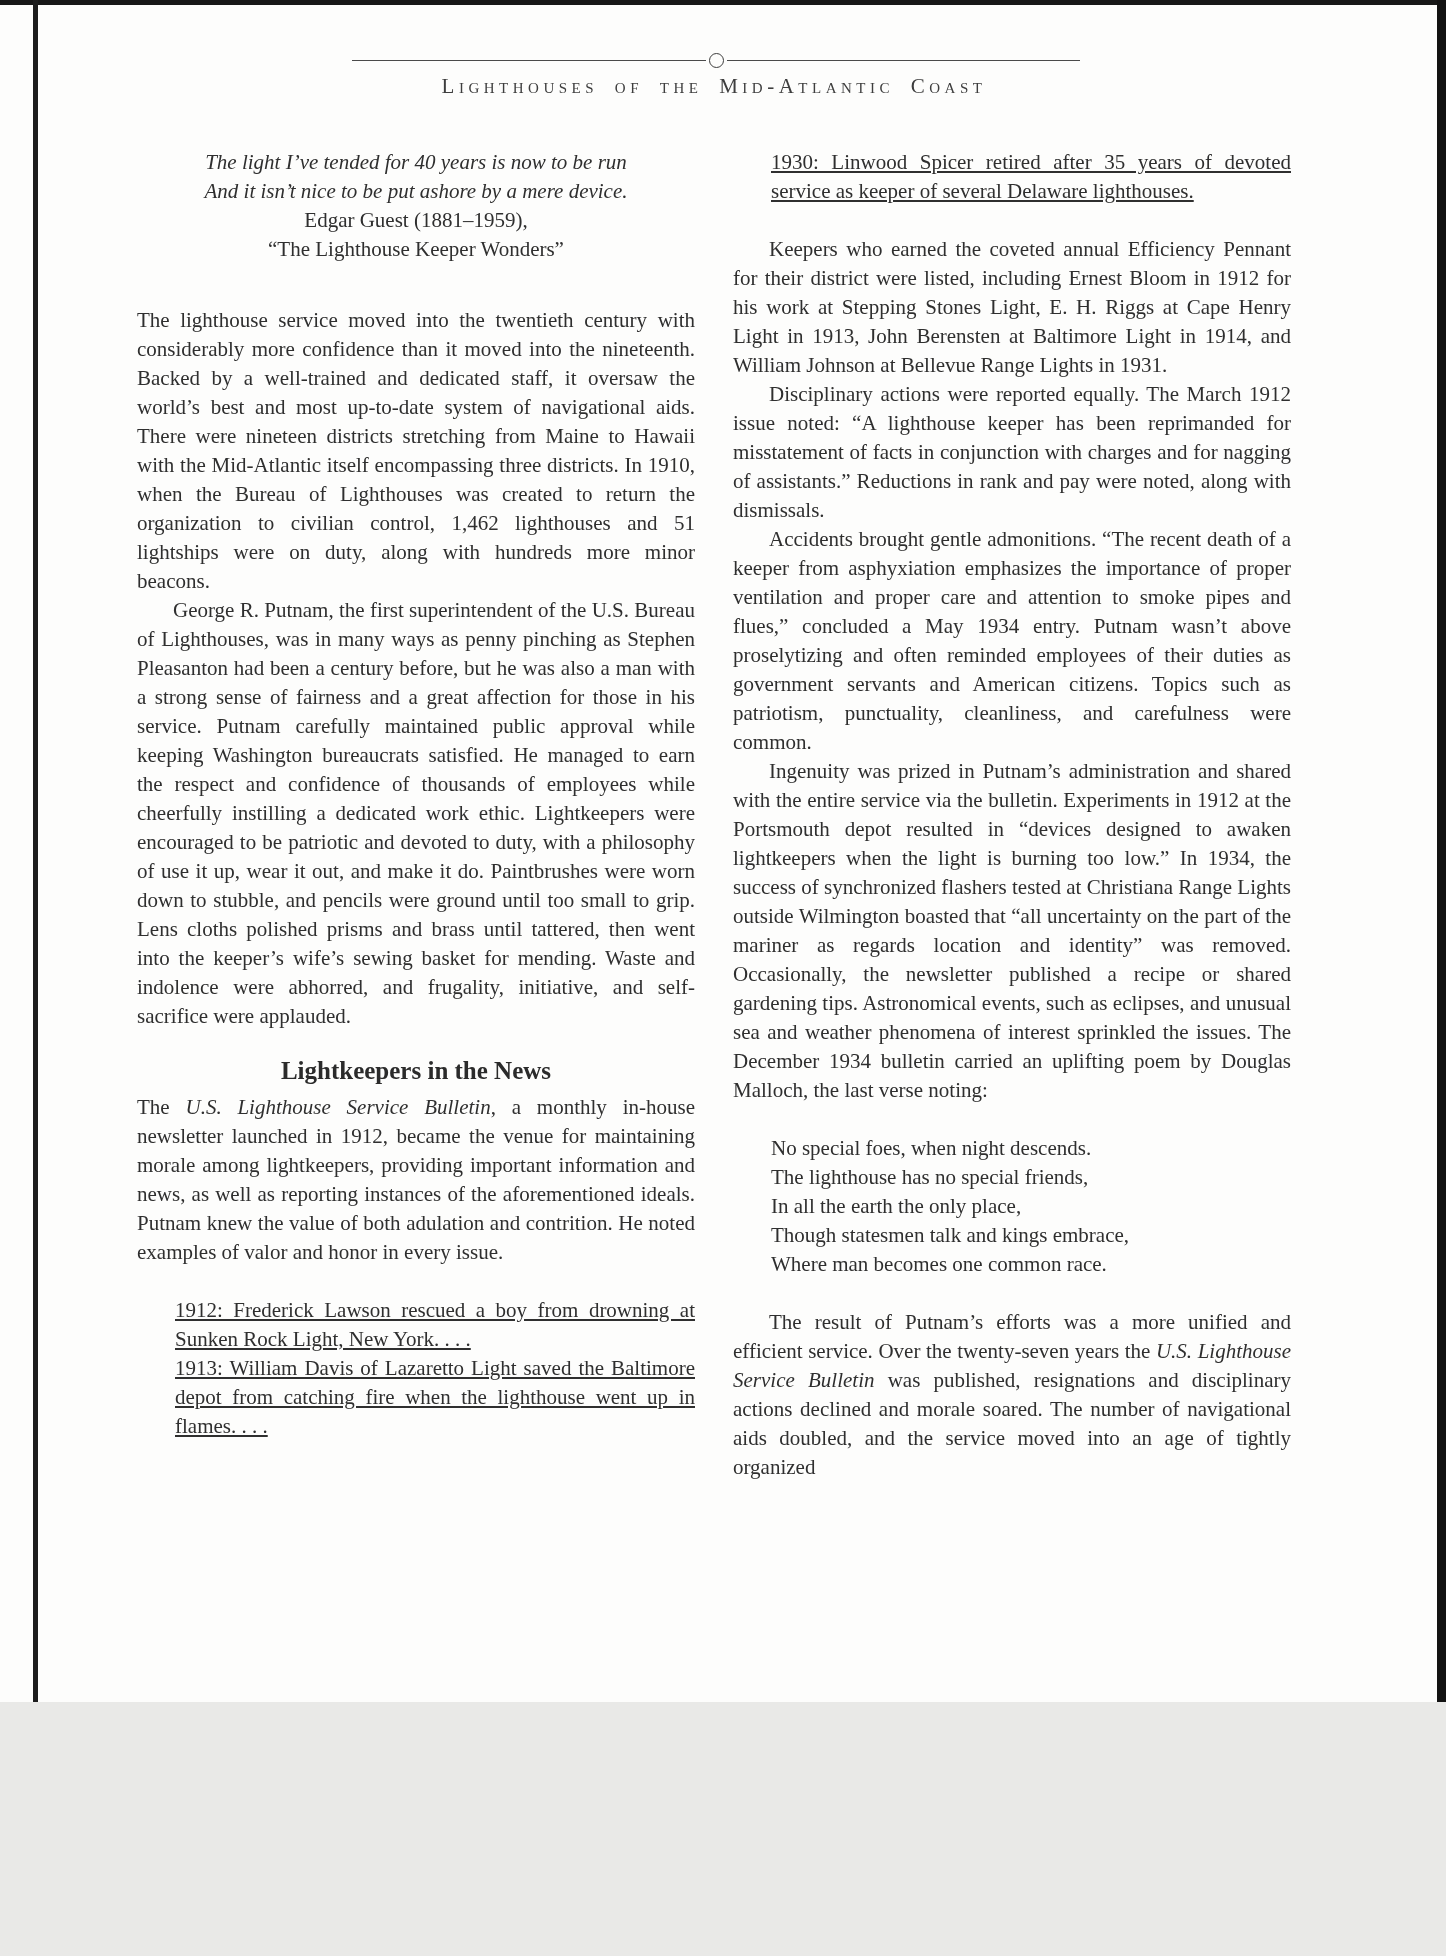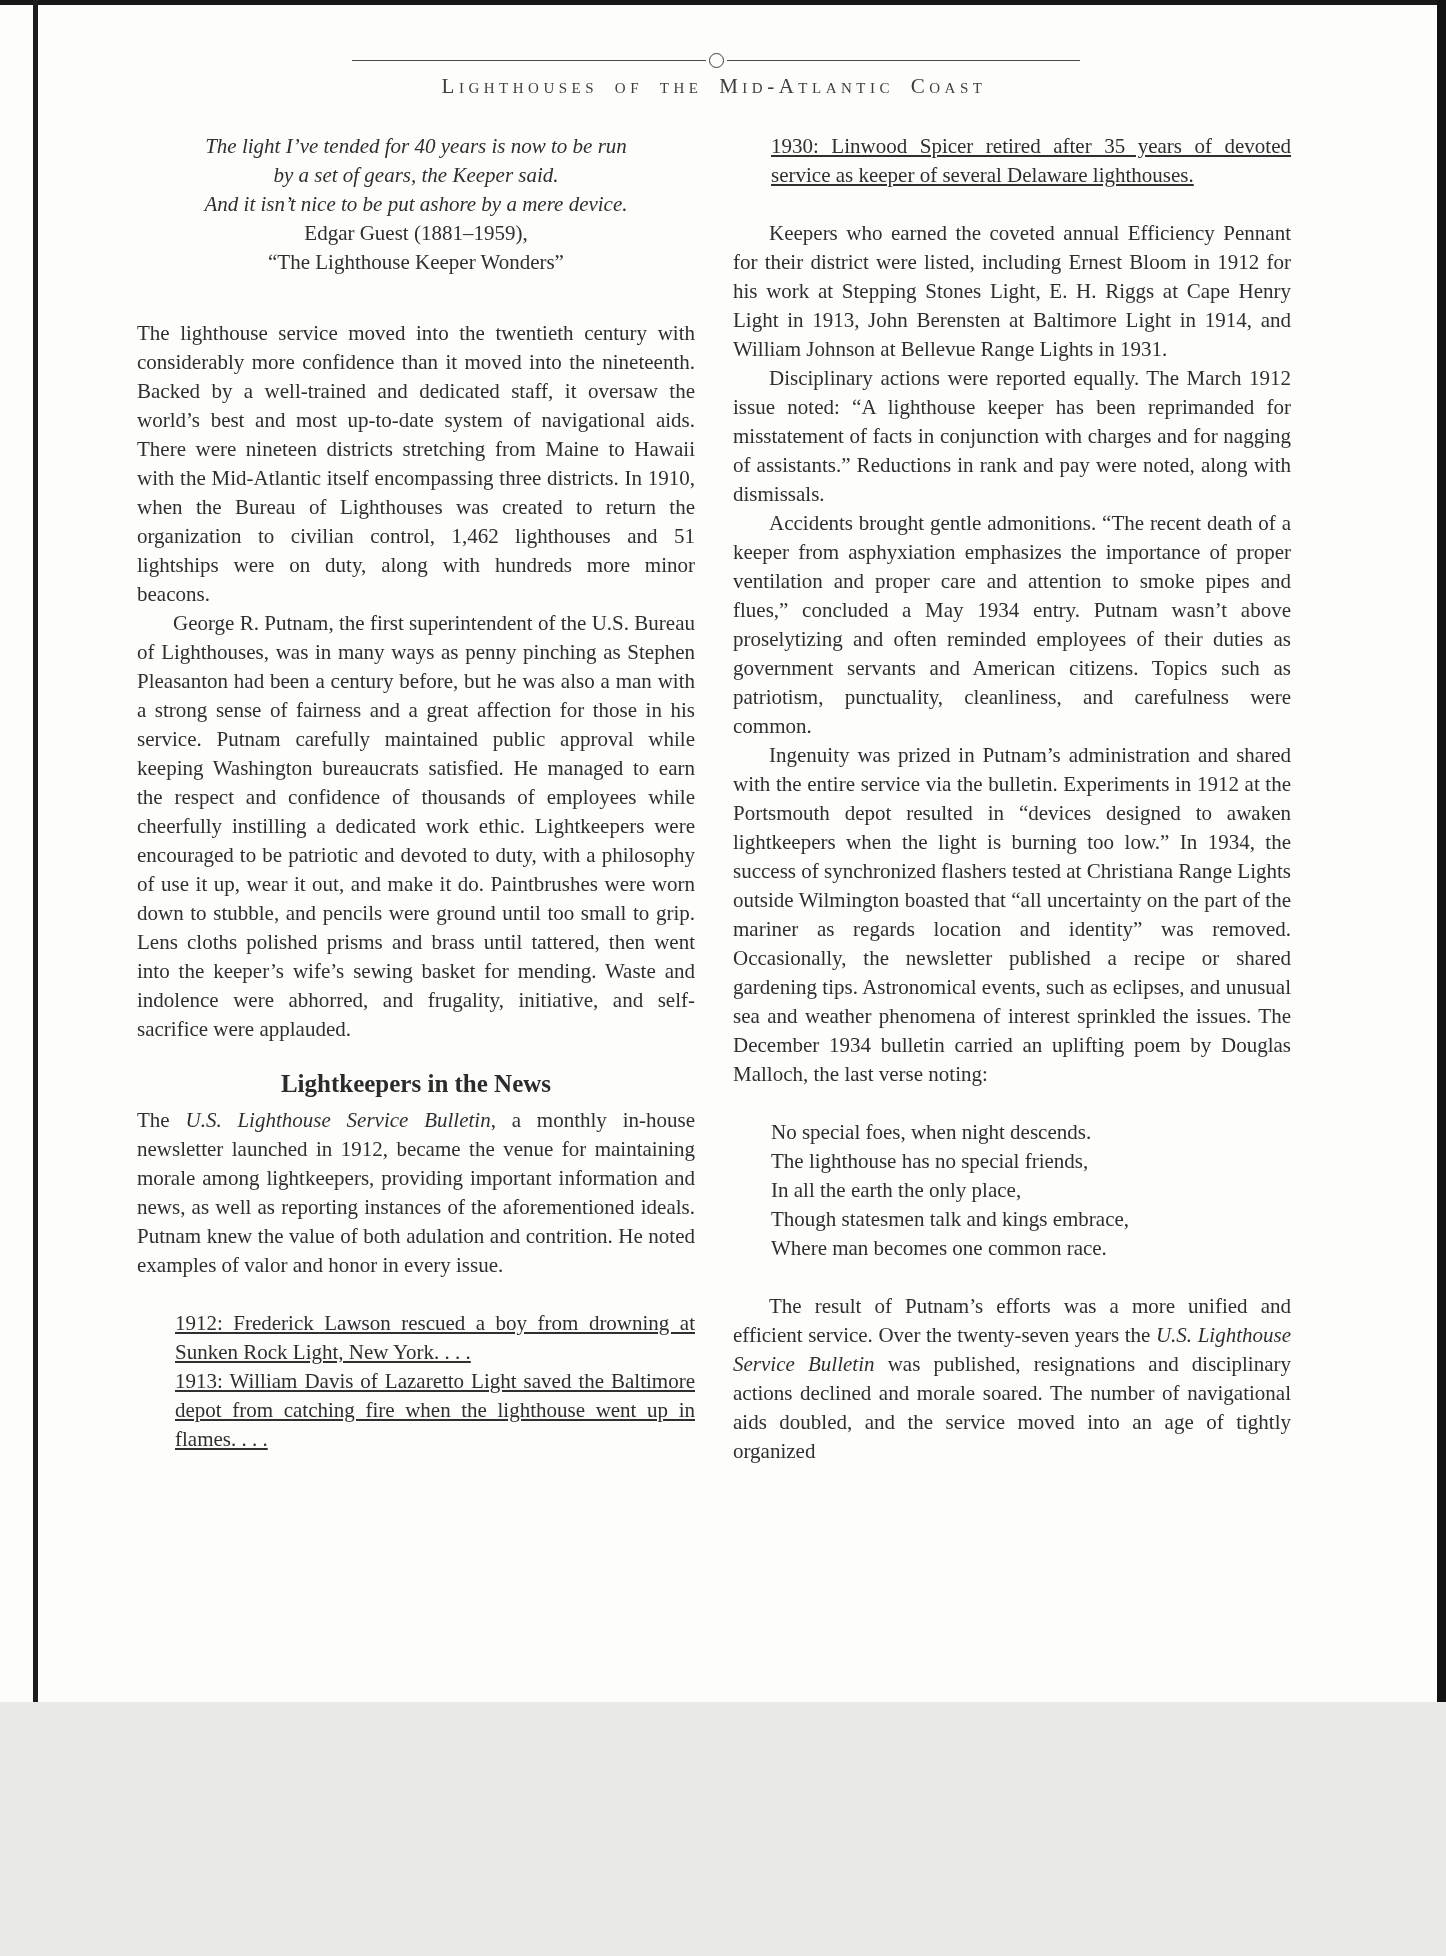--- a/index.html
+++ b/index.html
@@ -29,21 +29,21 @@
     background:#fdfdfc;margin:0 3px;flex:0 0 auto;
   }
   .running-head{
     position:absolute;left:137px;top:74px;width:1154px;
     text-align:center;font-variant:small-caps;font-size:21px;
     letter-spacing:4.5px;word-spacing:7px;color:#3e3e3e;
   }
 
   
   .content{
-    position:absolute;left:137px;top:132px;width:1154px;
+    position:absolute;left:137px;top:148px;width:1154px;
     display:flex;gap:38px;
     font-size:21px;line-height:29px;
   }
   .column{flex:1;min-width:0;}
 
   .epigraph{text-align:center;font-style:italic;margin-bottom:42px;}
   .ep-attr{font-style:normal;}
 
   .body-p{margin:0;text-align:justify;hyphens:manual;}
   .body-p.indent{text-indent:36px;}
@@ -79,21 +79,20 @@
     <span class="orn-circle"></span>
     <span class="orn-line"></span>
   </div>
   <div class="running-head">Lighthouses of the Mid-Atlantic Coast</div>
 
   <div class="content">
 
     <div class="column">
       <div class="epigraph">
         <div class="ep-line">The light I’ve tended for 40 years is now to be run</div>
-        <div class="ep-line">by a set of gears, the Keeper said.</div>
         <div class="ep-line">And it isn’t nice to be put ashore by a mere device.</div>
         <div class="ep-attr">Edgar Guest (1881–1959),</div>
         <div class="ep-attr">“The Lighthouse Keeper Wonders”</div>
       </div>
 
       <p class="body-p">The lighthouse service moved into the twentieth century with considerably more confidence than it moved into the nineteenth. Backed by a well-trained and dedicated staff, it oversaw the world’s best and most up-to-date system of navigational aids. There were nineteen districts stretching from Maine to Hawaii with the Mid-Atlantic itself encompassing three districts. In 1910, when the Bureau of Lighthouses was created to return the organization to civilian control, 1,462 lighthouses and 51 lightships were on duty, along with hundreds more minor beacons.</p>
       <p class="body-p indent">George R. Putnam, the first superintendent of the U.S. Bureau of Lighthouses, was in many ways as penny pinching as Stephen Pleasanton had been a century before, but he was also a man with a strong sense of fairness and a great affection for those in his service. Putnam carefully maintained public approval while keeping Washington bureaucrats satisfied. He managed to earn the respect and confidence of thousands of employees while cheerfully instilling a dedicated work ethic. Lightkeepers were encouraged to be patriotic and devoted to duty, with a philosophy of use it up, wear it out, and make it do. Paintbrushes were worn down to stubble, and pencils were ground until too small to grip. Lens cloths polished prisms and brass until tattered, then went into the keeper’s wife’s sewing basket for mending. Waste and indolence were abhorred, and frugality, initiative, and self-sacrifice were applauded.</p>
 
       <h2 class="section-heading">Lightkeepers in the News</h2>
 

